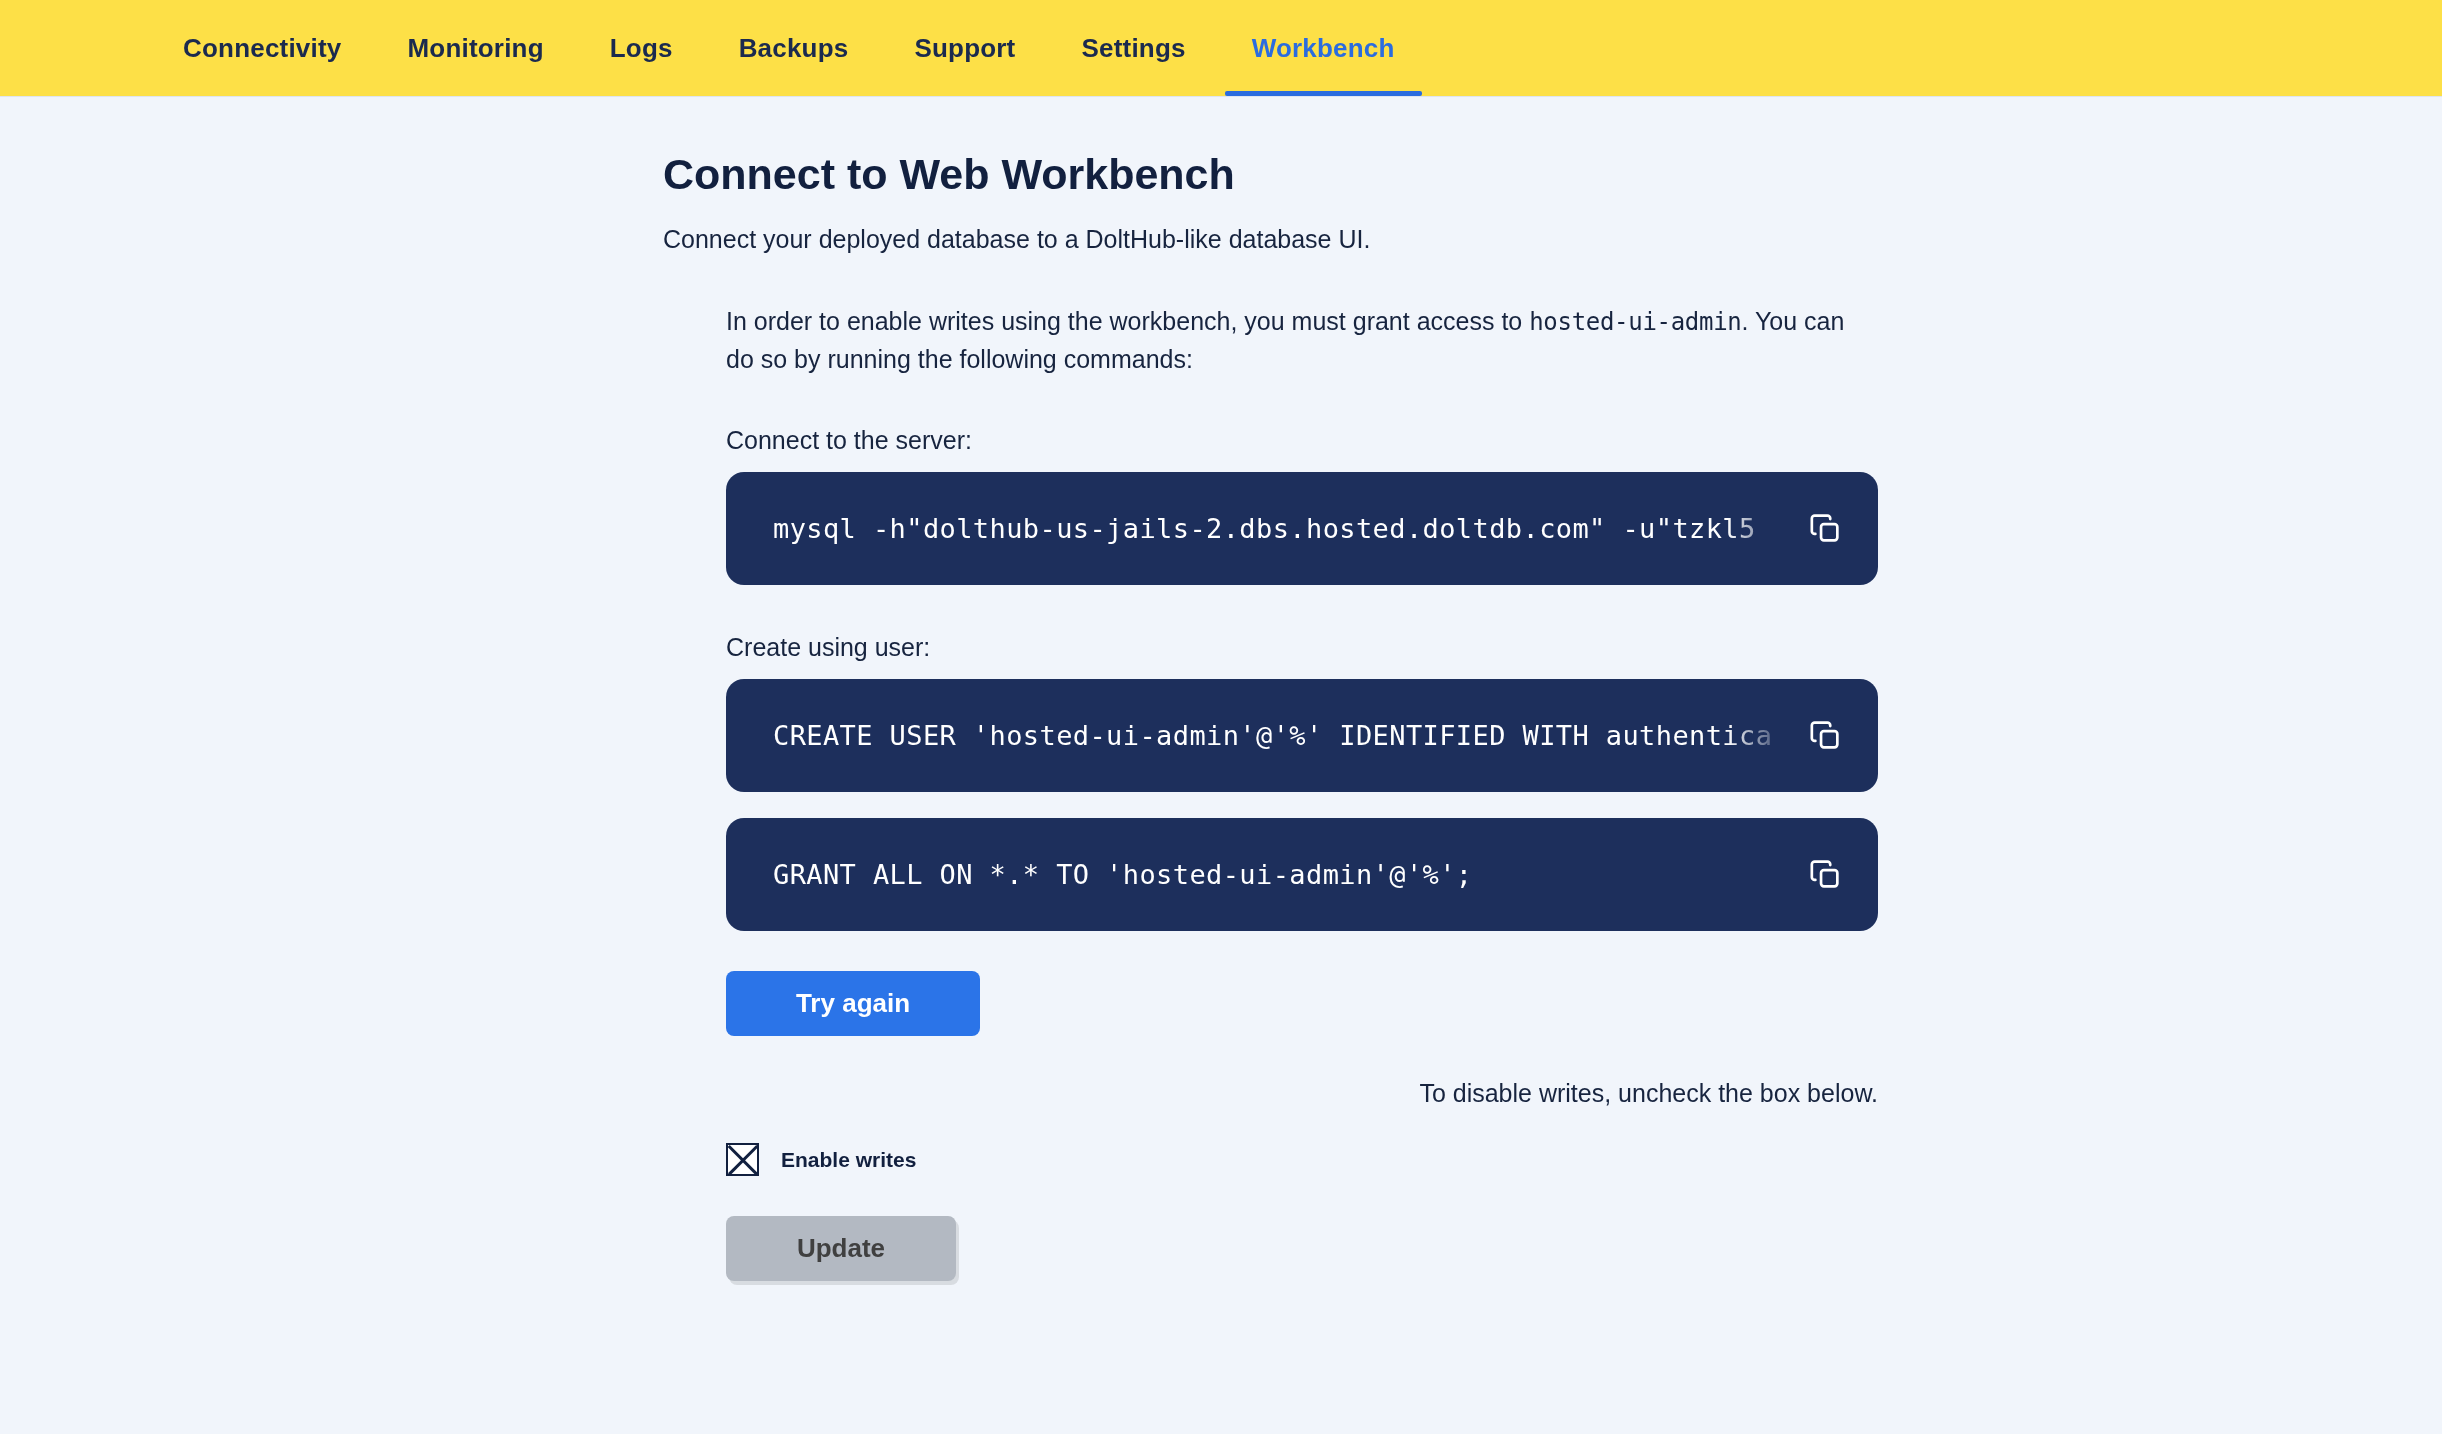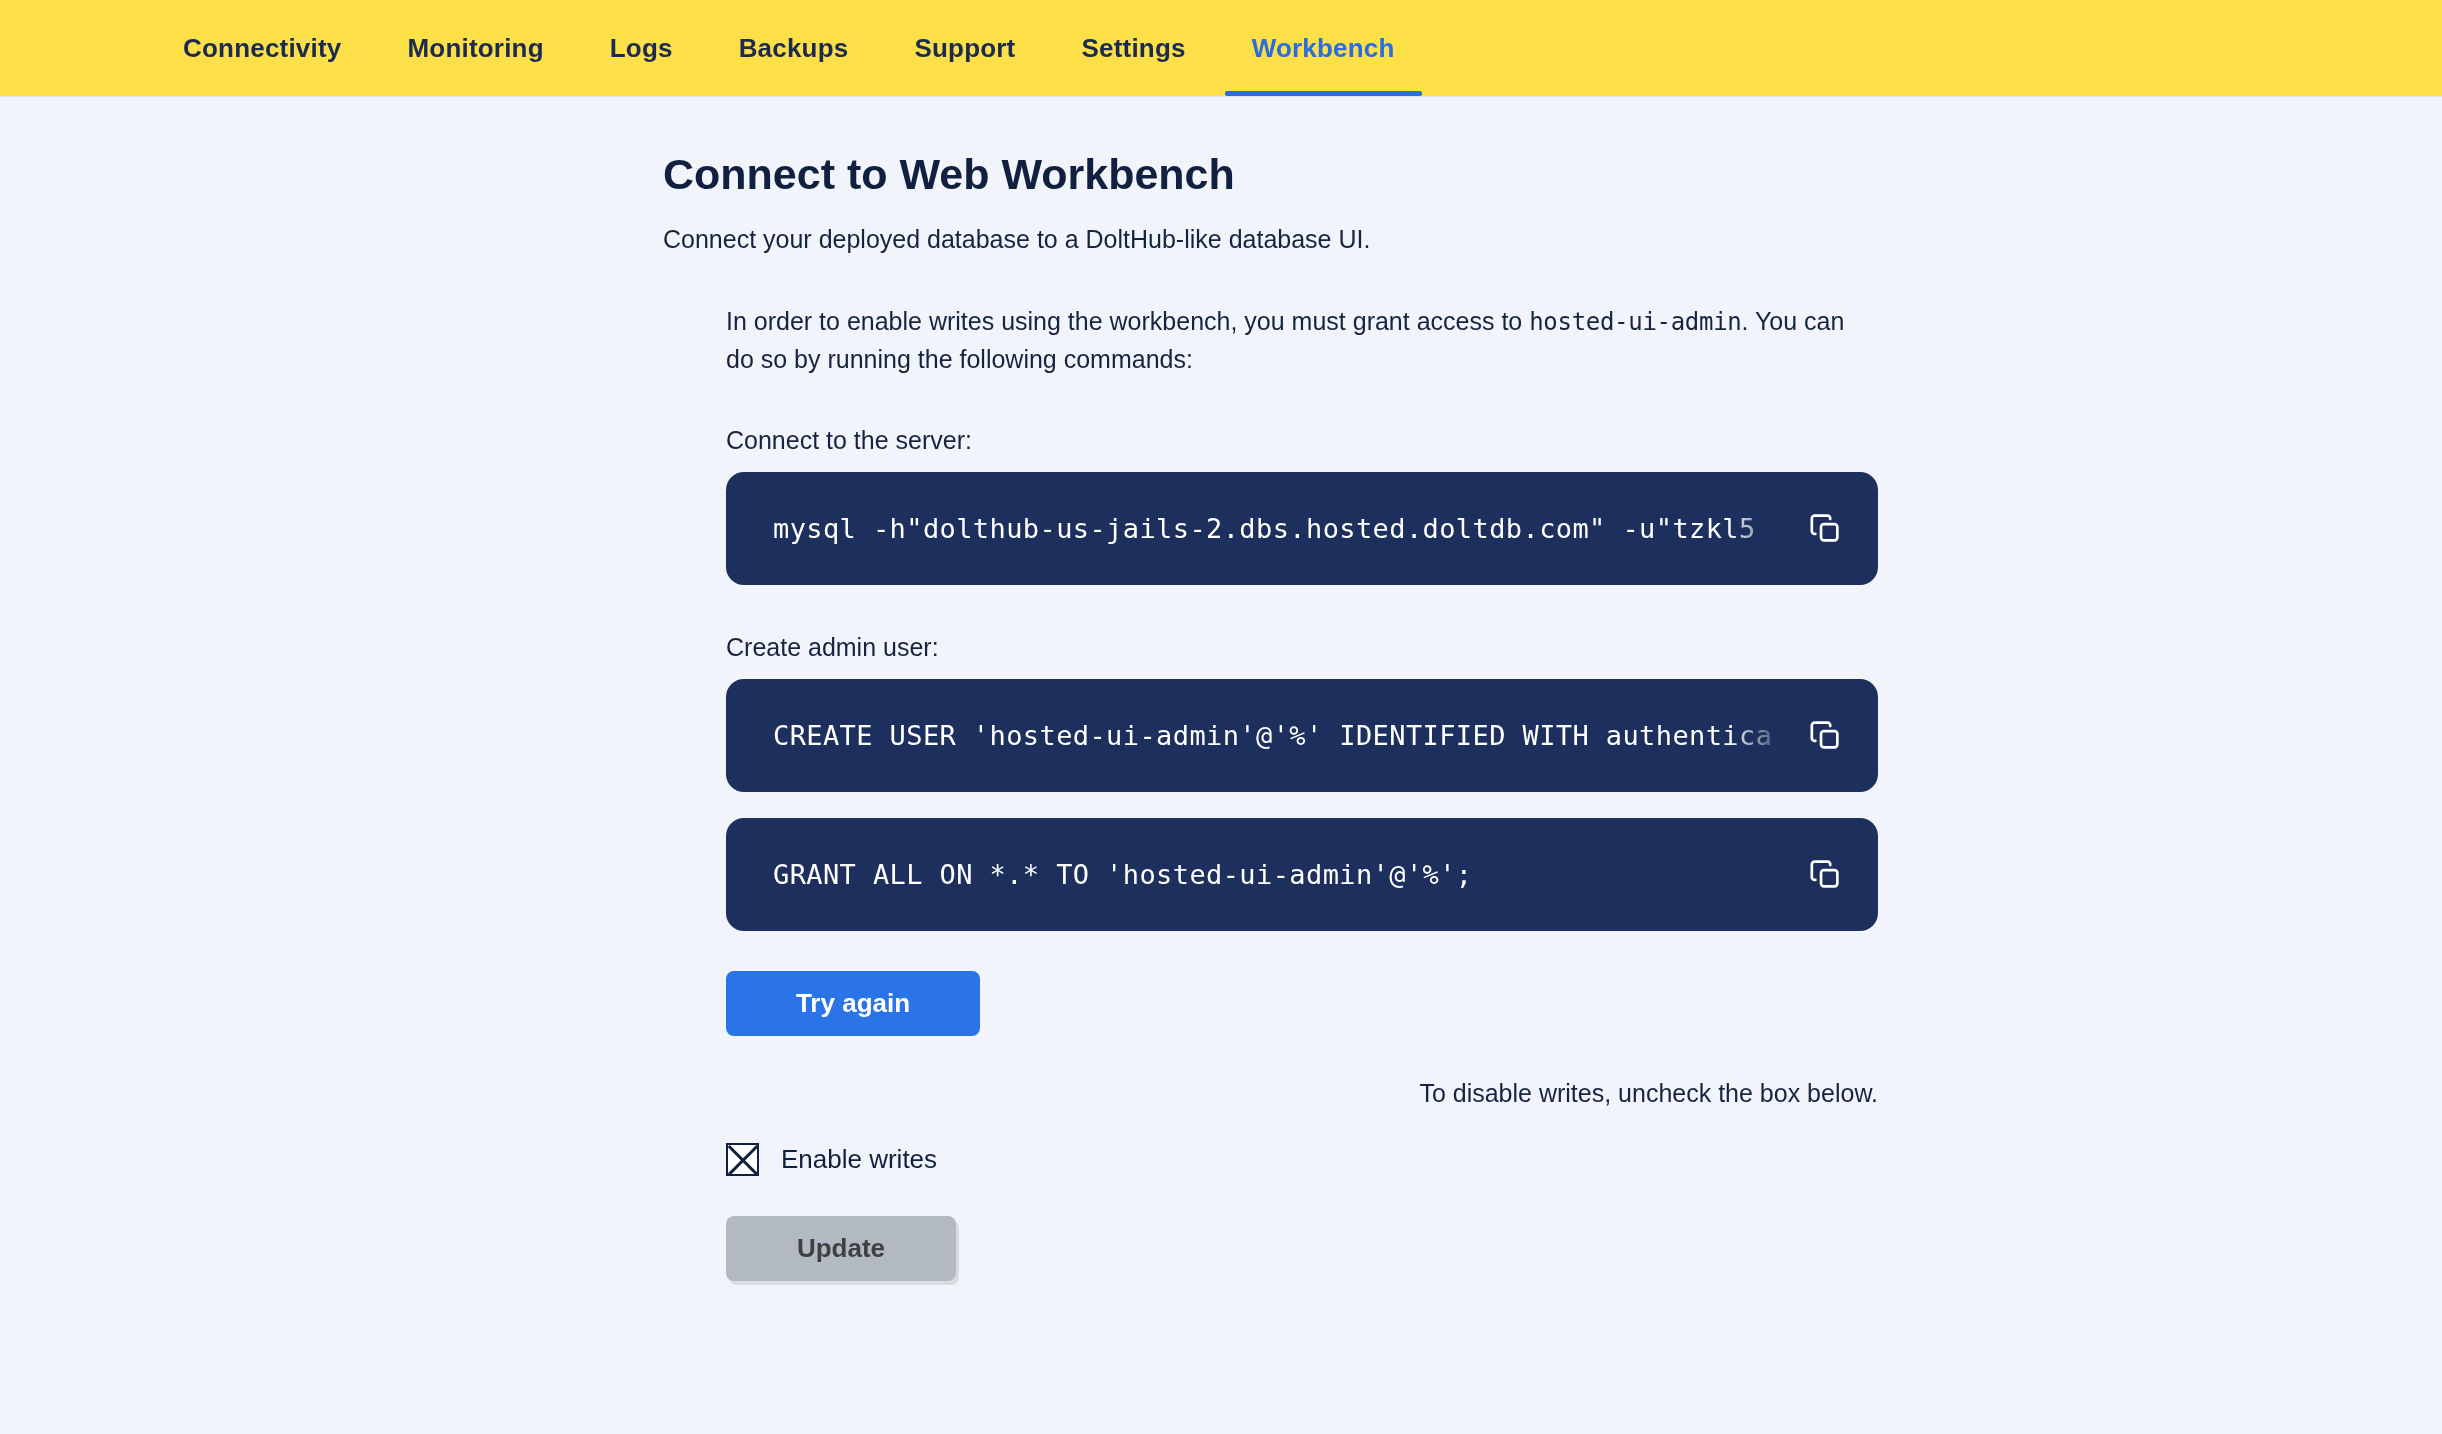--- a/index.html
+++ b/index.html
@@ -174,22 +174,22 @@
     left: 50%;
     top: 50%;
     width: 40px;
     height: 2.5px;
     background: #12203f;
     transform-origin: center;
   }
   .checkbox::before { transform: translate(-50%,-50%) rotate(45deg); }
   .checkbox::after  { transform: translate(-50%,-50%) rotate(-45deg); }
   .checkbox-label {
-    font-size: 26px;
-    font-weight: normal;
+    font-size: 21px;
+    font-weight: bold;
     color: #12203f;
     text-align: center;
   }
 
   .btn-disabled {
     margin-top: 40px;
     margin-left: 0px;
     width: 230px;
     height: 65px;
     background: #b3b9c2;
@@ -249,21 +249,21 @@
     <div class="codeblock">
       <div class="code-text">mysql -h"dolthub-us-jails-2.dbs.hosted.doltdb.com" -u"tzkl5</div>
       <div class="copy-btn">
         <svg width="34" height="34" viewBox="0 0 24 24" fill="none" stroke="#ffffff" stroke-width="1.9" stroke-linecap="round" stroke-linejoin="round">
           <rect x="8.5" y="8.5" width="11.5" height="11.5" rx="2"></rect>
           <path d="M4.5 15.5h-0.5a2 2 0 0 1-2-2v-9a2 2 0 0 1 2-2h9a2 2 0 0 1 2 2v0.5"></path>
         </svg>
       </div>
     </div>
 
-    <div class="label">Create admin user:</div>
+    <div class="label">Create using user:</div>
 
     <div class="codeblock">
       <div class="code-text">CREATE USER 'hosted-ui-admin'@'%' IDENTIFIED WITH authentica</div>
       <div class="copy-btn">
         <svg width="34" height="34" viewBox="0 0 24 24" fill="none" stroke="#ffffff" stroke-width="1.9" stroke-linecap="round" stroke-linejoin="round">
           <rect x="8.5" y="8.5" width="11.5" height="11.5" rx="2"></rect>
           <path d="M4.5 15.5h-0.5a2 2 0 0 1-2-2v-9a2 2 0 0 1 2-2h9a2 2 0 0 1 2 2v0.5"></path>
         </svg>
       </div>
     </div>

